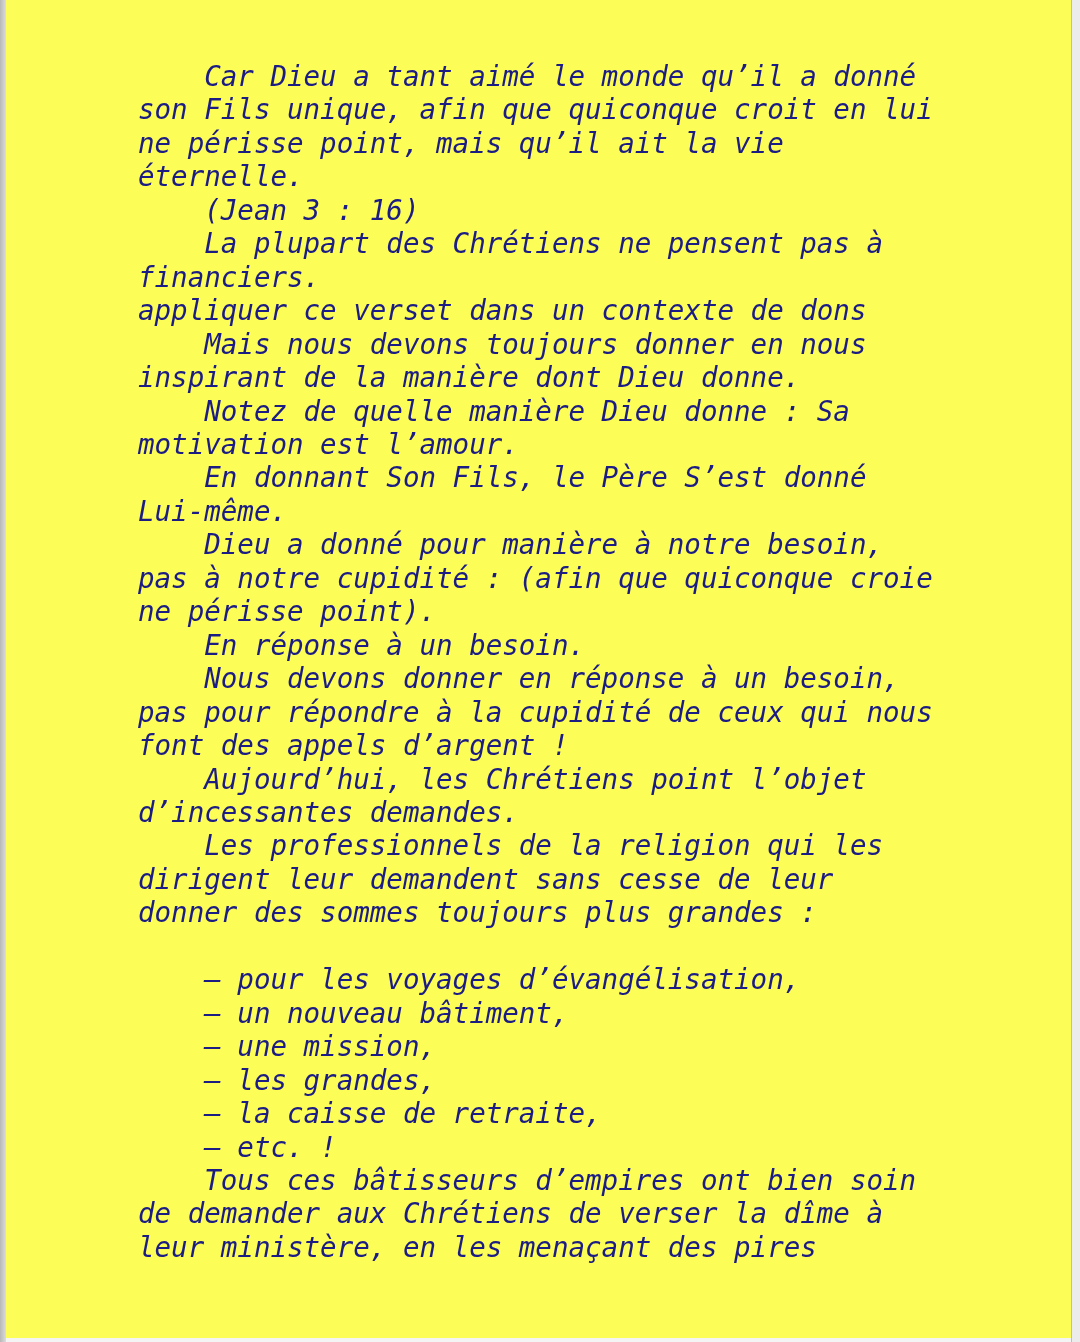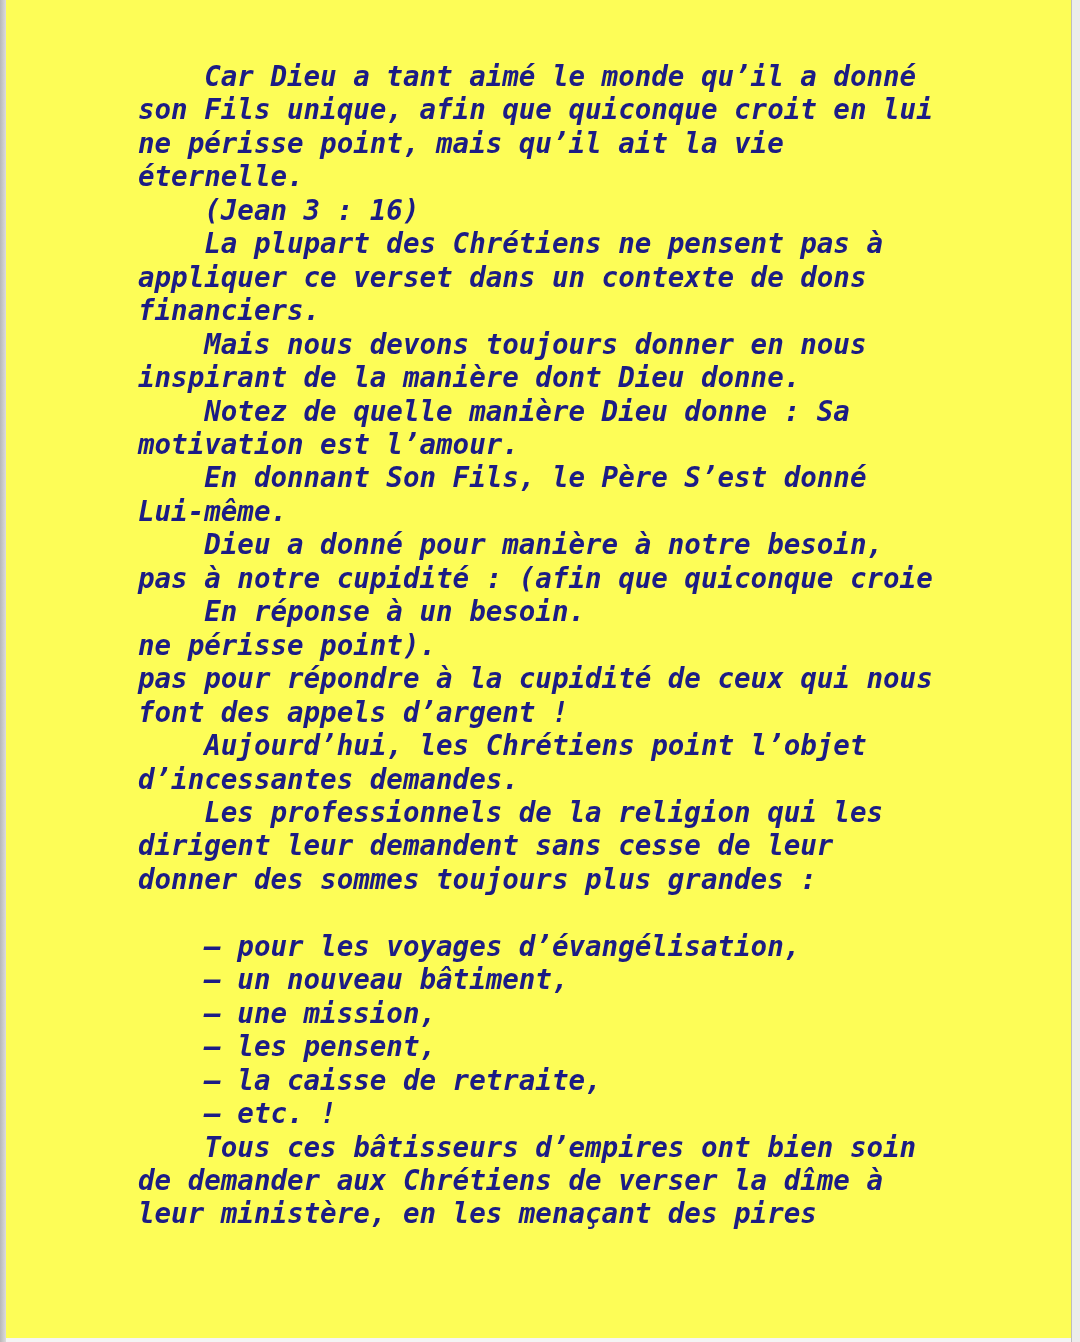--- a/index.html
+++ b/index.html
@@ -39,21 +39,21 @@
     height: 4px;
     background: var(--edge-bottom, #f4f4f4);
   }
   .textblock {
     position: absolute;
     left: 138px;
     top: 60px;
     width: 900px;
     font-family: "DejaVu Sans Mono", monospace;
     font-style: italic;
-    font-weight: bold;
+    font-weight: normal;
     font-size: 27.5px;
     line-height: 33.46px;
     letter-spacing: 0;
     color: var(--text-color, #1c1c85);
   }
   .text-line {
     white-space: pre;
     min-height: 33.46px;
   }
 </style>
@@ -64,43 +64,44 @@
   <div class="edge-left"></div>
   <div class="edge-right"></div>
   <div class="edge-bottom"></div>
   <div class="textblock" id="textblock">
       <div class="text-line">    Car Dieu a tant aimé le monde qu’il a donné</div>
       <div class="text-line">son Fils unique, afin que quiconque croit en lui</div>
       <div class="text-line">ne périsse point, mais qu’il ait la vie</div>
       <div class="text-line">éternelle.</div>
       <div class="text-line">    (Jean 3 : 16)</div>
       <div class="text-line">    La plupart des Chrétiens ne pensent pas à</div>
+      <div class="text-line">financiers.</div>
       <div class="text-line">appliquer ce verset dans un contexte de dons</div>
-      <div class="text-line">financiers.</div>
       <div class="text-line">    Mais nous devons toujours donner en nous</div>
       <div class="text-line">inspirant de la manière dont Dieu donne.</div>
       <div class="text-line">    Notez de quelle manière Dieu donne : Sa</div>
       <div class="text-line">motivation est l’amour.</div>
       <div class="text-line">    En donnant Son Fils, le Père S’est donné</div>
       <div class="text-line">Lui-même.</div>
       <div class="text-line">    Dieu a donné pour manière à notre besoin,</div>
       <div class="text-line">pas à notre cupidité : (afin que quiconque croie</div>
+      <div class="text-line">ne périsse point).</div>
       <div class="text-line">    En réponse à un besoin.</div>
-      <div class="text-line">ne périsse point).</div>
+      <div class="text-line">    Nous devons donner en réponse à un besoin,</div>
       <div class="text-line">pas pour répondre à la cupidité de ceux qui nous</div>
       <div class="text-line">font des appels d’argent !</div>
       <div class="text-line">    Aujourd’hui, les Chrétiens point l’objet</div>
       <div class="text-line">d’incessantes demandes.</div>
       <div class="text-line">    Les professionnels de la religion qui les</div>
       <div class="text-line">dirigent leur demandent sans cesse de leur</div>
       <div class="text-line">donner des sommes toujours plus grandes :</div>
       <div class="text-line"> </div>
       <div class="text-line">    – pour les voyages d’évangélisation,</div>
       <div class="text-line">    – un nouveau bâtiment,</div>
       <div class="text-line">    – une mission,</div>
-      <div class="text-line">    – les pensent,</div>
+      <div class="text-line">    – les grandes,</div>
       <div class="text-line">    – la caisse de retraite,</div>
       <div class="text-line">    – etc. !</div>
       <div class="text-line">    Tous ces bâtisseurs d’empires ont bien soin</div>
       <div class="text-line">de demander aux Chrétiens de verser la dîme à</div>
       <div class="text-line">leur ministère, en les menaçant des pires</div>
     </div>
 </div>
 
 </body></html>

